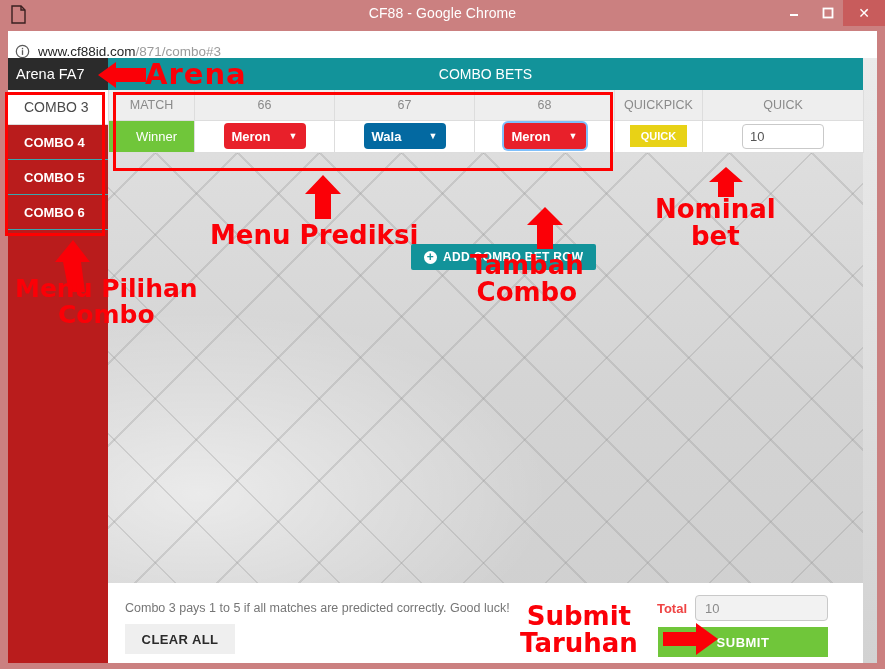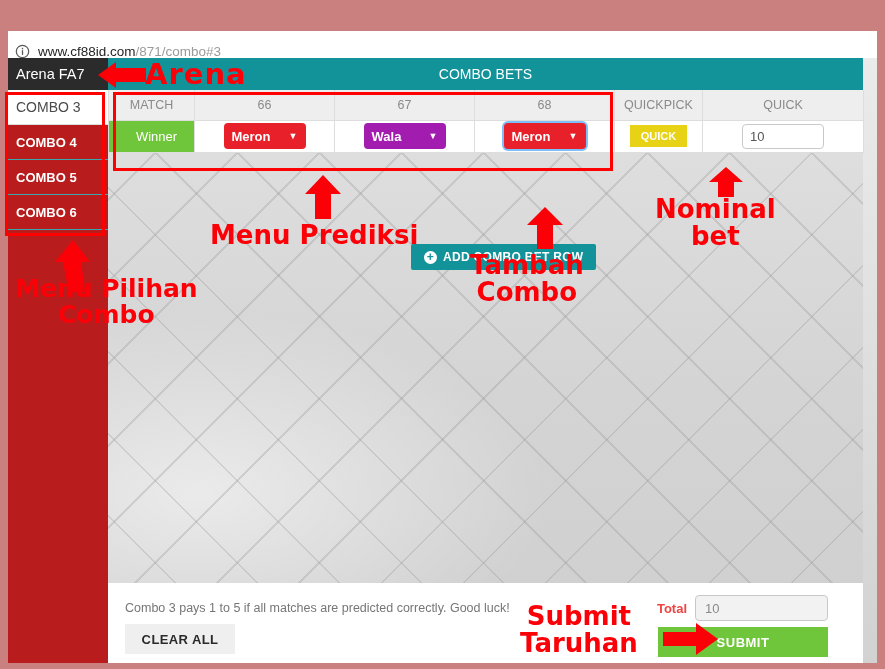--- a/index.html
+++ b/index.html
@@ -84,21 +84,21 @@
     position: absolute; left: 0; top: 0; width: 100px; height: 605px;
     background: #b91c1c;
   }
   #arena-badge {
     position: absolute; left: 0; top: 0; width: 100px; height: 32px;
     background: #2b2b2b; color: #ffffff;
     font-size: 14.5px; display: flex; align-items: center; padding-left: 8px;
   }
   .combo-item {
     position: absolute; left: 0; width: 100px; height: 35px;
-    display: flex; align-items: center; padding-left: 8px;
+    display: flex; align-items: center; padding-left: 16px;
     font-size: 13px; font-weight: bold; color: #ffffff;
     border-bottom: 1px solid #3aa7ad;
   }
   .combo-item.active {
     background: #ffffff; color: #4a4a4a; font-weight: normal; font-size: 14px;
     border-bottom: 1px solid #dddddd;
   }
   #combo-item-0 { top: 32px; }
   #combo-item-1 { top: 67px; }
   #combo-item-2 { top: 102px; }
@@ -131,21 +131,21 @@
     text-align: left; padding-left: 10px;
   }
   .pick-btn {
     display: inline-flex; align-items: center; justify-content: space-between;
     min-width: 82px; height: 26px; padding: 0 8px;
     border-radius: 4px; border: none;
     color: #ffffff; font-size: 13px; font-weight: bold;
     cursor: pointer;
   }
   .pick-btn.meron { background: #e8202a; }
-  .pick-btn.wala  { background: #a21caf; }
+  .pick-btn.wala  { background: #0369a1; }
   .pick-btn.focused { box-shadow: 0 0 0 2px #7fc0fb; }
   .pick-btn .caret { font-size: 9px; margin-left: 10px; }
   #quick-btn {
     display: inline-block; background: #e8d216; color: #ffffff;
     font-size: 11px; font-weight: bold; padding: 5px 11px; border: none;
     cursor: pointer;
   }
   #amount-input {
     width: 82px; height: 25px; padding: 0 7px;
     border: 1px solid #c9c9c9; border-radius: 4px;
@@ -221,20 +221,40 @@
   #anno-tambah  { left: 470px; top: 252px; font-size: 26px; }
   #anno-nominal { left: 655px; top: 196px; font-size: 26px; }
   #anno-menu-combo { left: 15px; top: 276px; font-size: 25px; }
   #anno-submit  { left: 520px; top: 603px; font-size: 26px; }
 </style>
 </head>
 <body>
 
 <div id="window-frame">
 
+  <div id="titlebar">
+    <svg id="tab-page-icon" viewBox="0 0 15 19">
+      <path d="M1 1 h9 l4 4 v13 h-13 z" fill="none" stroke="#3a2020" stroke-width="1.4"></path>
+      <path d="M10 1 v4 h4" fill="none" stroke="#3a2020" stroke-width="1.4"></path>
+    </svg>
+    <div id="title-text">CF88 - Google Chrome</div>
+    <div class="winbtn" id="btn-minimize">
+      <svg width="12" height="12" viewBox="0 0 12 12">
+        <rect x="2" y="7" width="8" height="2" fill="#ffffff"></rect>
+      </svg>
+    </div>
+    <div class="winbtn" id="btn-maximize">
+      <svg width="12" height="12" viewBox="0 0 12 12">
+        <rect x="1.5" y="1.5" width="9" height="9" fill="none" stroke="#ffffff" stroke-width="1.8"></rect>
+      </svg>
+    </div>
+    <div class="winbtn" id="btn-close">
+      <span>✕</span>
+    </div>
+  </div>
 
   <div id="omnibox">
     <svg id="site-info-icon" viewBox="0 0 16 16">
       <circle cx="8" cy="8" r="6.6" fill="none" stroke="#5a5a5a" stroke-width="1.3"></circle>
       <rect x="7.3" y="6.6" width="1.4" height="5" fill="#5a5a5a"></rect>
       <rect x="7.3" y="4.1" width="1.4" height="1.6" fill="#5a5a5a"></rect>
     </svg>
     <div id="url-text"><span class="host">www.cf88id.com</span><span>/871/combo#3</span></div>
   </div>
 

